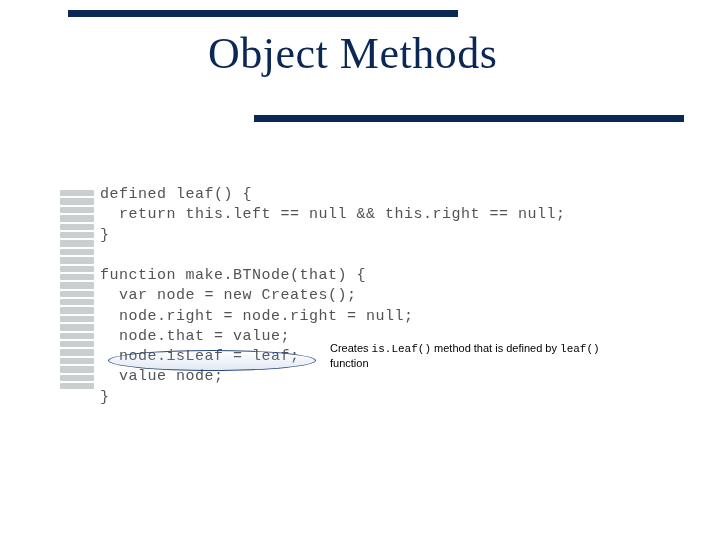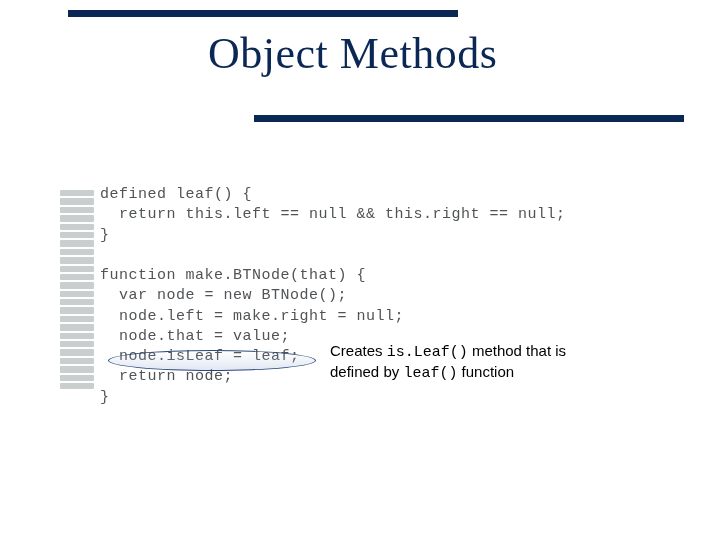--- a/index.html
+++ b/index.html
@@ -73,21 +73,21 @@
     border: 1px solid #2a467a;
     border-radius: 50%;
     background: linear-gradient(to top, rgba(170,190,220,0.35), rgba(255,255,255,0));
   }
   .callout {
     position: absolute;
     left: 330px;
     top: 342px;
     width: 270px;
     font-family: Arial, Helvetica, sans-serif;
-    font-size: 15px;
+    font-size: 11px;
     line-height: 1.25;
     color: #000;
   }
   .callout .mono {
     font-family: "Courier New", Courier, monospace;
   }
 </style>
 </head>
 <body>
 
@@ -122,25 +122,25 @@
       <div class="row"></div>
       <div class="row"></div>
       <div class="row"></div>
   </div>
 
   <div class="code"><span>defined leaf() {</span>
 <span>  return this.left == null &amp;&amp; this.right == null;</span>
 <span>}</span>
 <span></span>
 <span>function make.BTNode(that) {</span>
-<span>  var node = new BTNode();</span>
-<span>  node.left = make.right = null;</span>
+<span>  var node = new Creates();</span>
+<span>  node.right = node.right = null;</span>
 <span>  node.that = value;</span>
 <span>  node.isLeaf = leaf;</span>
-<span>  return node;</span>
+<span>  value node;</span>
 <span>}</span></div>
 
   <div class="ellipse"></div>
 
   <div class="callout">
     <span>Creates </span><span class="mono">is.Leaf()</span><span> method that is defined by </span><span class="mono">leaf()</span><span> function</span>
   </div>
 
 </div>
 

